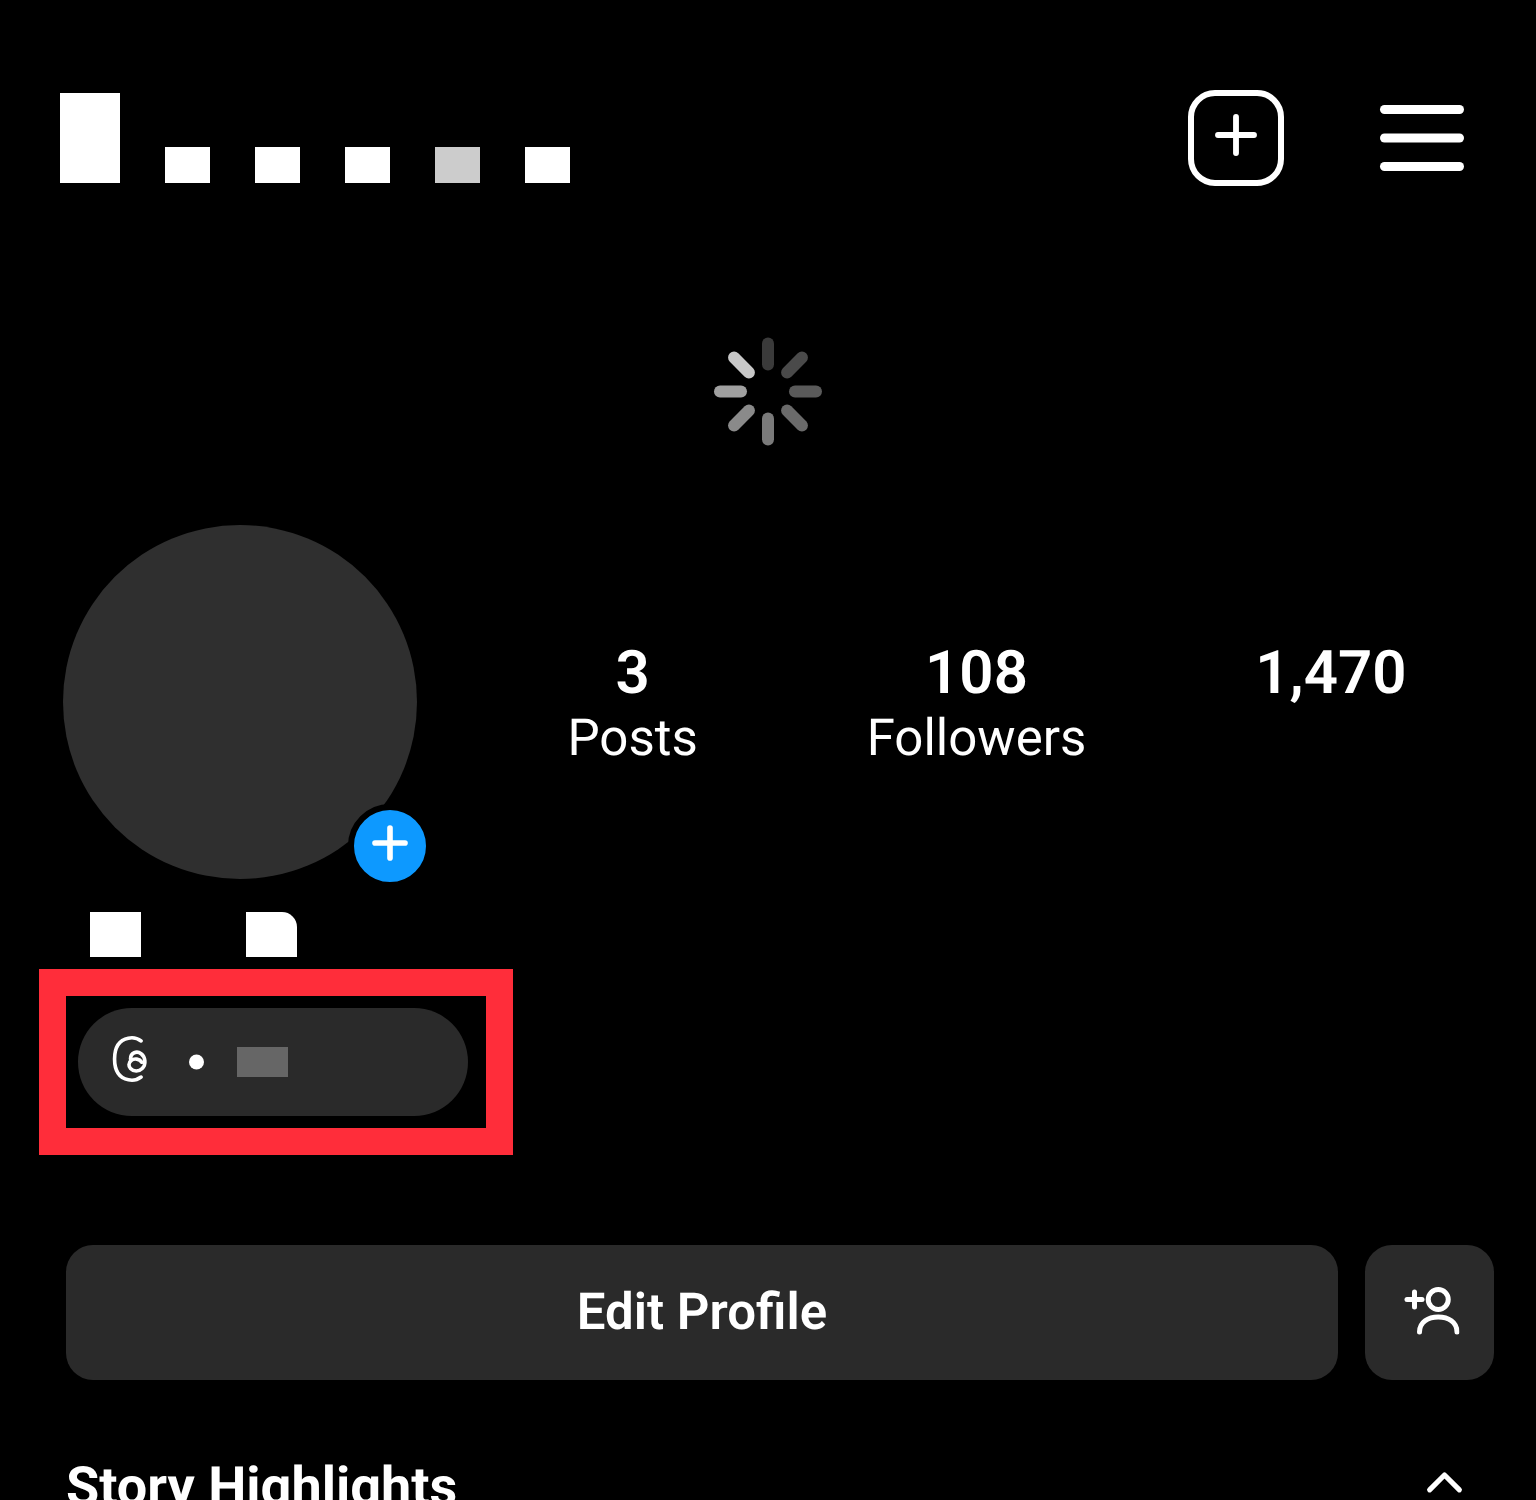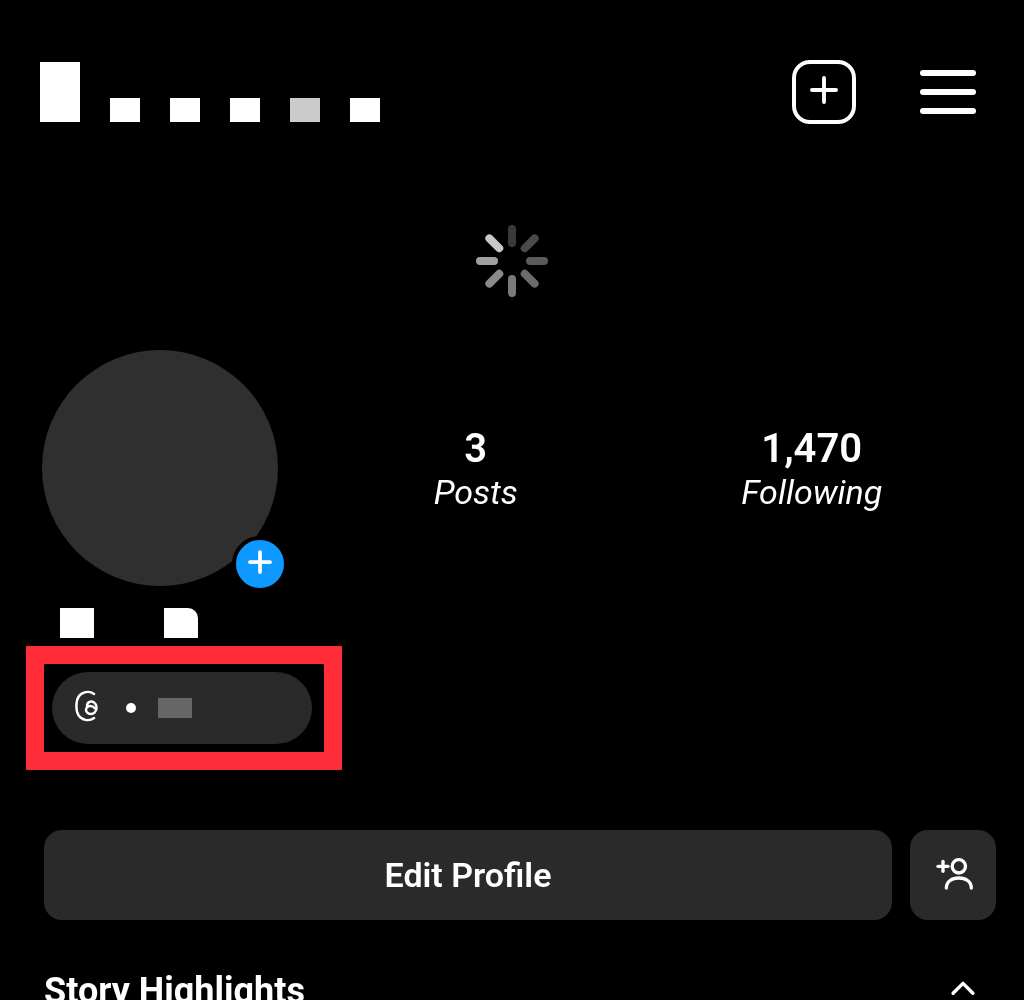--- a/index.html
+++ b/index.html
@@ -27,21 +27,21 @@
 
   
   .profile-row { position: absolute; top: 350px; left: 0; right: 0; display: flex; align-items: center; }
   .avatar-wrap { position: relative; margin-left: 42px; width: 240px; }
   .avatar { width: 236px; height: 236px; border-radius: 50%; background: #2f2f2f; }
   .avatar-plus { position: absolute; right: -6px; bottom: -6px; width: 56px; height: 56px; border-radius: 50%; background: #0d99ff; border: 4px solid #000; display: flex; align-items: center; justify-content: center; }
   .avatar-plus svg { width: 30px; height: 30px; }
   .stats { flex: 1; display: flex; justify-content: space-around; padding-right: 30px; padding-left: 40px; }
   .stat { display: flex; flex-direction: column; align-items: center; }
   .stat .num { font-size: 40px; font-weight: 600; }
-  .stat .lbl { font-size: 34px; font-weight: 400; font-style: italic; }
+  .stat .lbl { font-size: 34px; font-weight: 400; }
 
   
   .displayname-redacted { position: absolute; left: 60px; top: 608px; display: flex; gap: 70px; }
   .displayname-redacted span { display: block; width: 34px; height: 30px; background: #fff; }
 
   
   .red-hl { position: absolute; left: 26px; top: 646px; width: 316px; height: 124px; border: 18px solid #ff2d3a; }
   .threads-pill { position: absolute; left: 52px; top: 672px; width: 260px; height: 72px; background: #2a2a2a; border-radius: 36px; display: flex; align-items: center; padding-left: 18px; gap: 22px; }
   .threads-pill svg { width: 34px; height: 34px; }
   .threads-pill .dot { width: 10px; height: 10px; background: #fff; border-radius: 50%; }
@@ -111,22 +111,25 @@
           </svg>
       </span>
     </div>
   </div>
   <div class="stats">
     <div class="stat">
       <span class="num">3</span>
       <span class="lbl">Posts</span>
     </div>
     <div class="stat">
+      <span class="num">108</span>
+      <span class="lbl">Followers</span>
+    </div>
+    <div class="stat">
       <span class="num">1,470</span>
-      <span class="lbl">Following</span>
     </div>
   </div>
 </div>
 
 <div class="displayname-redacted">
   <span></span>
     <span style="border-radius:0 10px 0 0"></span>
 </div>
 
 <div class="red-hl"></div>

